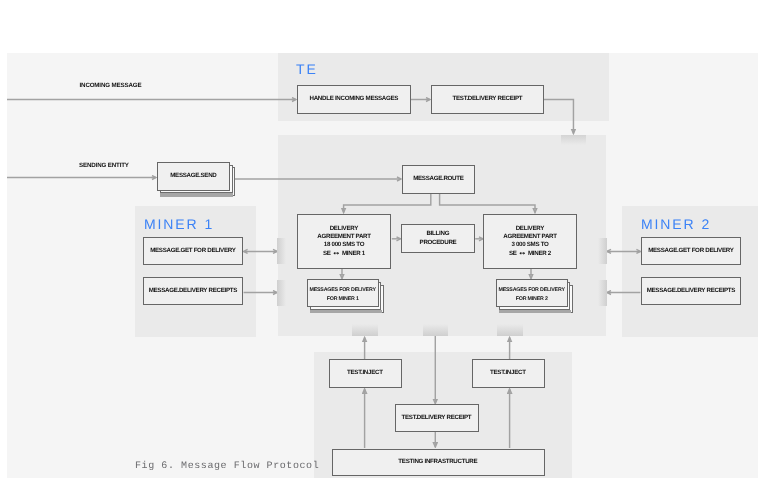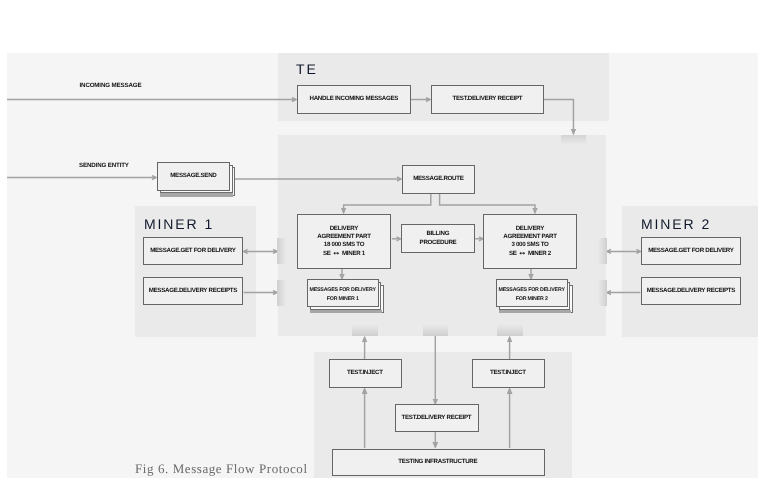--- a/index.html
+++ b/index.html
@@ -2,32 +2,32 @@
 <html><head>
 <meta charset="utf-8">
 <title>Message Flow Protocol</title>
 <style>
   html,body{margin:0;padding:0;background:#ffffff;}
   body{width:775px;height:492px;overflow:hidden;font-family:"Liberation Sans",sans-serif;
        -webkit-font-smoothing:antialiased;text-rendering:geometricPrecision;}
   #stage{position:relative;width:775px;height:492px;background:#ffffff;}
   .canvas{position:absolute;left:7px;top:53px;width:751px;height:425px;background:#f5f5f5;}
   .panel{position:absolute;background:#eaeaea;}
-  .panel-title{position:absolute;color:#0f172a;font-size:14px;font-weight:400;white-space:nowrap;
+  .panel-title{position:absolute;color:#3b82f6;font-size:14px;font-weight:400;white-space:nowrap;
                font-family:"Liberation Sans",sans-serif;}
   .box{position:absolute;background:#f0f0f0;border:1.6px solid #666666;box-sizing:border-box;
        display:flex;align-items:center;justify-content:center;text-align:center;z-index:5;}
   .box .t{color:#131313;font-size:6.2px;font-weight:bold;line-height:8.3px;letter-spacing:-0.3px;
           white-space:pre;text-indent:-0.3px;}
   .stack{position:absolute;z-index:4;}
   .stack i{position:absolute;display:block;background:#fafafa;border:1.2px solid #6e6e6e;
            box-sizing:border-box;}
   .stack i.sh{background:#a6a6a6;border-color:#8d8d8d;}
   .lbl{position:absolute;color:#131313;font-size:6.2px;font-weight:bold;white-space:nowrap;z-index:6;letter-spacing:-0.15px;}
-  .cap{position:absolute;color:#6a6a6d;font-size:13px;font-family:Liberation Serif, serif;
+  .cap{position:absolute;color:#6a6a6d;font-size:10px;font-family:Liberation Mono, monospace;
        letter-spacing:0.58px;white-space:nowrap;}
   .port{position:absolute;z-index:3;}
   .glyph-bidir{font-family:"DejaVu Sans",sans-serif;font-size:7.2px;letter-spacing:0;
                display:inline-block;transform:scaleY(0.8);vertical-align:-0.2px;
                margin:0 1.4px;}
   svg.lines{position:absolute;left:0;top:0;width:775px;height:492px;overflow:visible;z-index:2;}
   svg.lines path,svg.lines line{stroke:#a2a2a2;stroke-width:1.45;fill:none;}
 </style>
 </head>
 <body>

